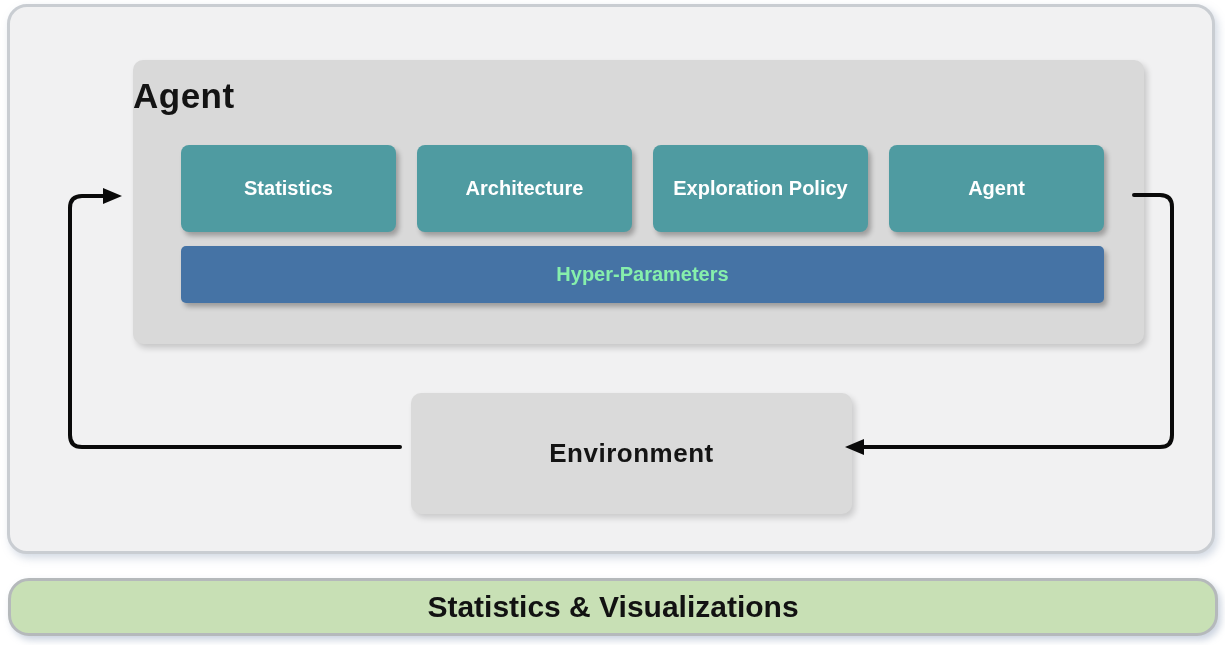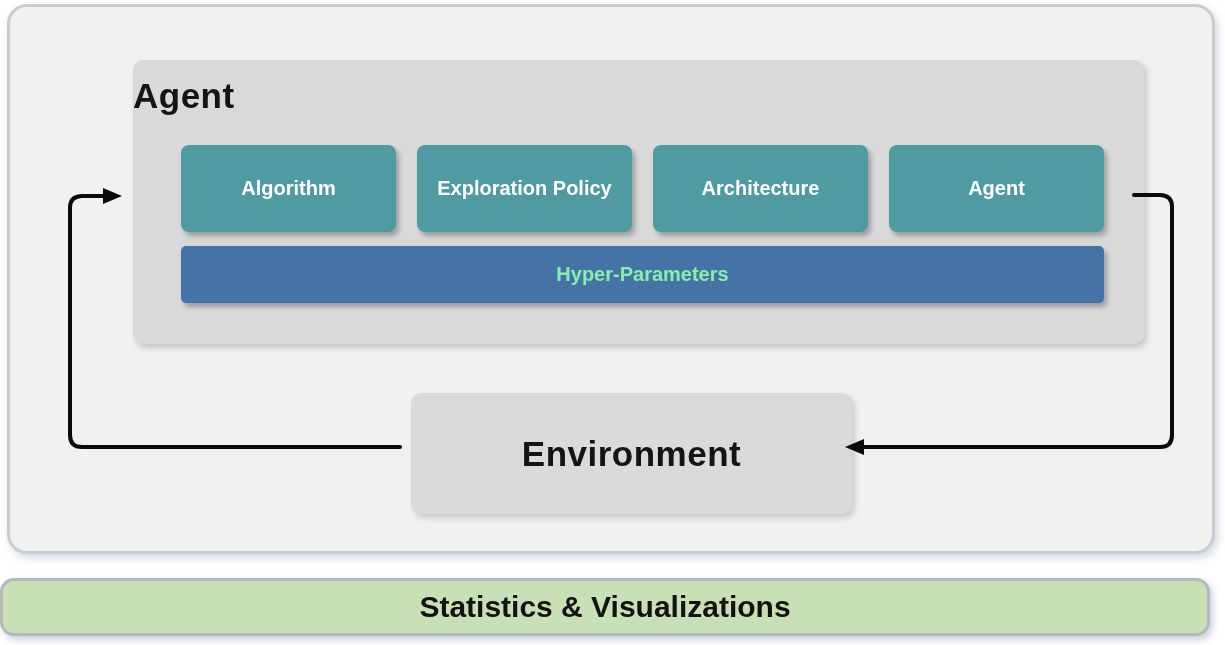--- a/index.html
+++ b/index.html
@@ -81,21 +81,21 @@
     position: absolute;
     left: 401px; top: 386px;
     width: 441px; height: 121px;
     background: #dadada;
     border-radius: 10px;
     box-shadow: 3px 4px 6px rgba(0,0,0,0.16);
     display: flex;
     align-items: center;
     justify-content: center;
     color: #141414;
-    font-size: 35px;
+    font-size: 26px;
     font-weight: bold;
     letter-spacing: 0.5px;
   }
   
   .arrows-layer {
     position: absolute;
     left: 0; top: 0;
     width: 1225px; height: 645px;
     pointer-events: none;
   }
@@ -106,48 +106,48 @@
     stroke-linecap: round;
     stroke-linejoin: round;
   }
   .arrow-head {
     fill: #0a0a0a;
     stroke: none;
   }
   
   .stats-bar {
     position: absolute;
-    left: 0; top: 578px;
+    left: 8px; top: 578px;
     width: 1204px; height: 52px;
     background: #c8e0b5;
     border: 3px solid #b5b9bb;
-    border-radius: 14px;
+    border-radius: 21px;
     box-shadow: 3px 4px 7px rgba(125,145,175,0.4);
     display: flex;
     align-items: center;
     justify-content: center;
     color: #121212;
     font-size: 30px;
     font-weight: bold;
   }
 </style>
 </head>
 <body>
 
 <div class="page">
 
   <div class="outer-panel">
 
     <div class="agent-box">
       <div class="agent-title">Agent</div>
 
       <div class="modules-row">
-        <div class="module">Algorithm</div>
+        <div class="module">Statistics</div>
+        <div class="module">Architecture</div>
         <div class="module">Exploration Policy</div>
-        <div class="module">Architecture</div>
         <div class="module">Agent</div>
       </div>
 
       <div class="hyper-bar">Hyper-Parameters</div>
     </div>
 
     <div class="environment-box">
       <span>Environment</span>
     </div>
 

